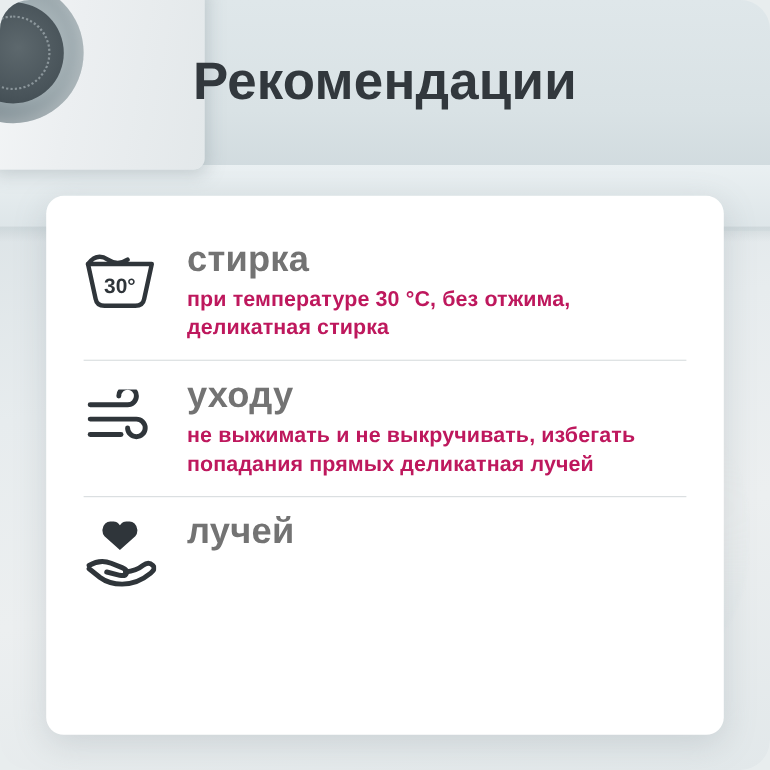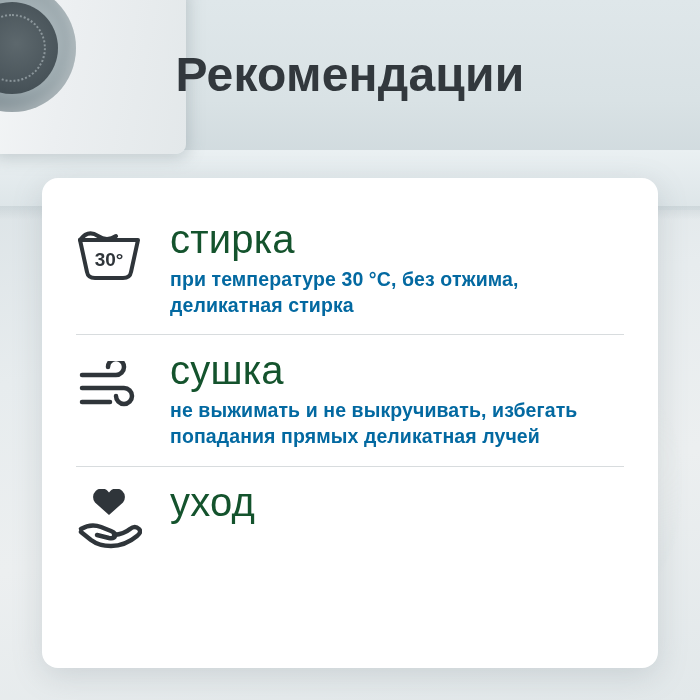--- a/index.html
+++ b/index.html
@@ -13,20 +13,21 @@
     font-family: "Liberation Sans", sans-serif;
     background: #e8edee;
   }
 
   .stage {
     position: relative;
     width: 700px;
     height: 700px;
     overflow: hidden;
     background: linear-gradient(160deg, #e9eef0 0%, #e4eaec 35%, #e9eef0 60%, #eef2f3 100%);
+    border-radius: 27px;
   }
 
   
   .bg-wall {
     position: absolute;
     left: 0; top: 0;
     width: 700px; height: 168px;
     background: linear-gradient(180deg, #dfe7ea 0%, #d9e2e5 60%, #cfd9dd 100%);
   }
   .bg-machine {
@@ -133,31 +134,31 @@
   .icon-wrap {
     flex: 0 0 72px;
     height: 72px;
     display: flex;
     align-items: center;
     padding-top: 6px;
     box-sizing: border-box;
   }
   .row-text { flex: 1 1 auto; padding-top: 0; }
   .row-title {
-    font-size: 40px;
-    font-weight: normal;
-    color: #14532d;
+    font-size: 33px;
+    font-weight: bold;
+    color: #737373;
     line-height: 1.05;
     margin: 0 0 6px 0;
     letter-spacing: 0.2px;
   }
   .row-desc {
     font-size: 19.5px;
     font-weight: bold;
-    color: #0369a1;
+    color: #be185d;
     line-height: 1.34;
     margin: 0;
     letter-spacing: 0.1px;
   }
 
   svg { display: block; }
 </style>
 </head>
 <body>
 
@@ -195,32 +196,32 @@
 
     <div class="row sep">
       <div class="icon-wrap">
         <svg width="66" height="54" viewBox="0 0 66 54" aria-hidden="true">
           <path d="M6 14 H40 a8 8 0 1 0 -8 -8" fill="none" stroke="#2f353a" stroke-width="4.5" stroke-linecap="round"></path>
           <path d="M6 27 H48 a8 8 0 1 1 -8 8" fill="none" stroke="#2f353a" stroke-width="4.5" stroke-linecap="round"></path>
           <path d="M6 41 H34" fill="none" stroke="#2f353a" stroke-width="4.5" stroke-linecap="round"></path>
         </svg>
       </div>
       <div class="row-text">
-        <p class="row-title">сушка</p>
+        <p class="row-title">уходу</p>
         <p class="row-desc">не выжимать и не выкручивать, избегать попадания прямых деликатная лучей</p>
       </div>
     </div>
 
     <div class="row sep">
       <div class="icon-wrap">
         <svg width="66" height="62" viewBox="0 0 66 62" aria-hidden="true">
           <path d="M33 26 L19 13.5 a8.6 8.6 0 0 1 12.2 -12 L33 3.4 L34.8 1.5 a8.6 8.6 0 0 1 12.2 12 Z" fill="#2f353a"></path>
           <path d="M5 40 q10 -6 20 -2 l10 4 q5 2 4 5 q-1 3 -6 2 l-12 -3" fill="none" stroke="#2f353a" stroke-width="4.5" stroke-linecap="round" stroke-linejoin="round"></path>
           <path d="M38 46 q10 -1 16 -6 q5 -4 9 0 q3 3 -2 7 q-12 10 -26 10 q-12 0 -20 -6 l-10 -8" fill="none" stroke="#2f353a" stroke-width="4.5" stroke-linecap="round" stroke-linejoin="round"></path>
         </svg>
       </div>
       <div class="row-text">
-        <p class="row-title">уход</p>
+        <p class="row-title">лучей</p>
       </div>
     </div>
 
   </div>
 </div>
 
 </body></html>

